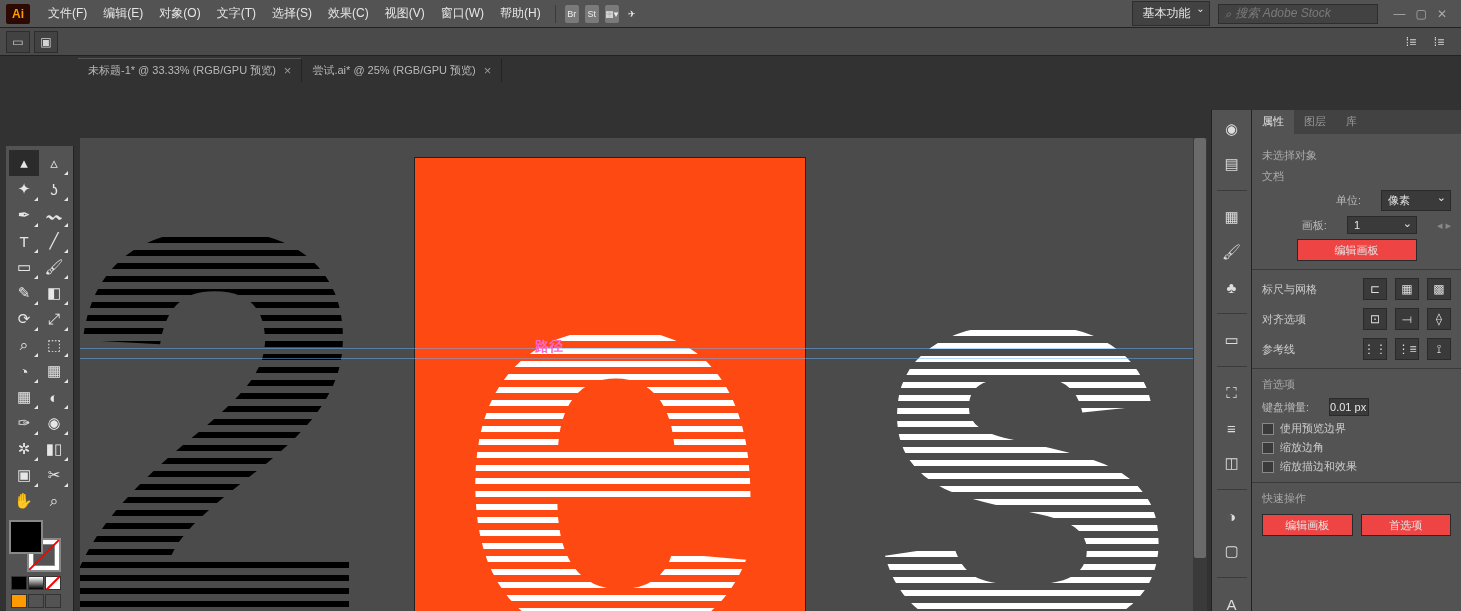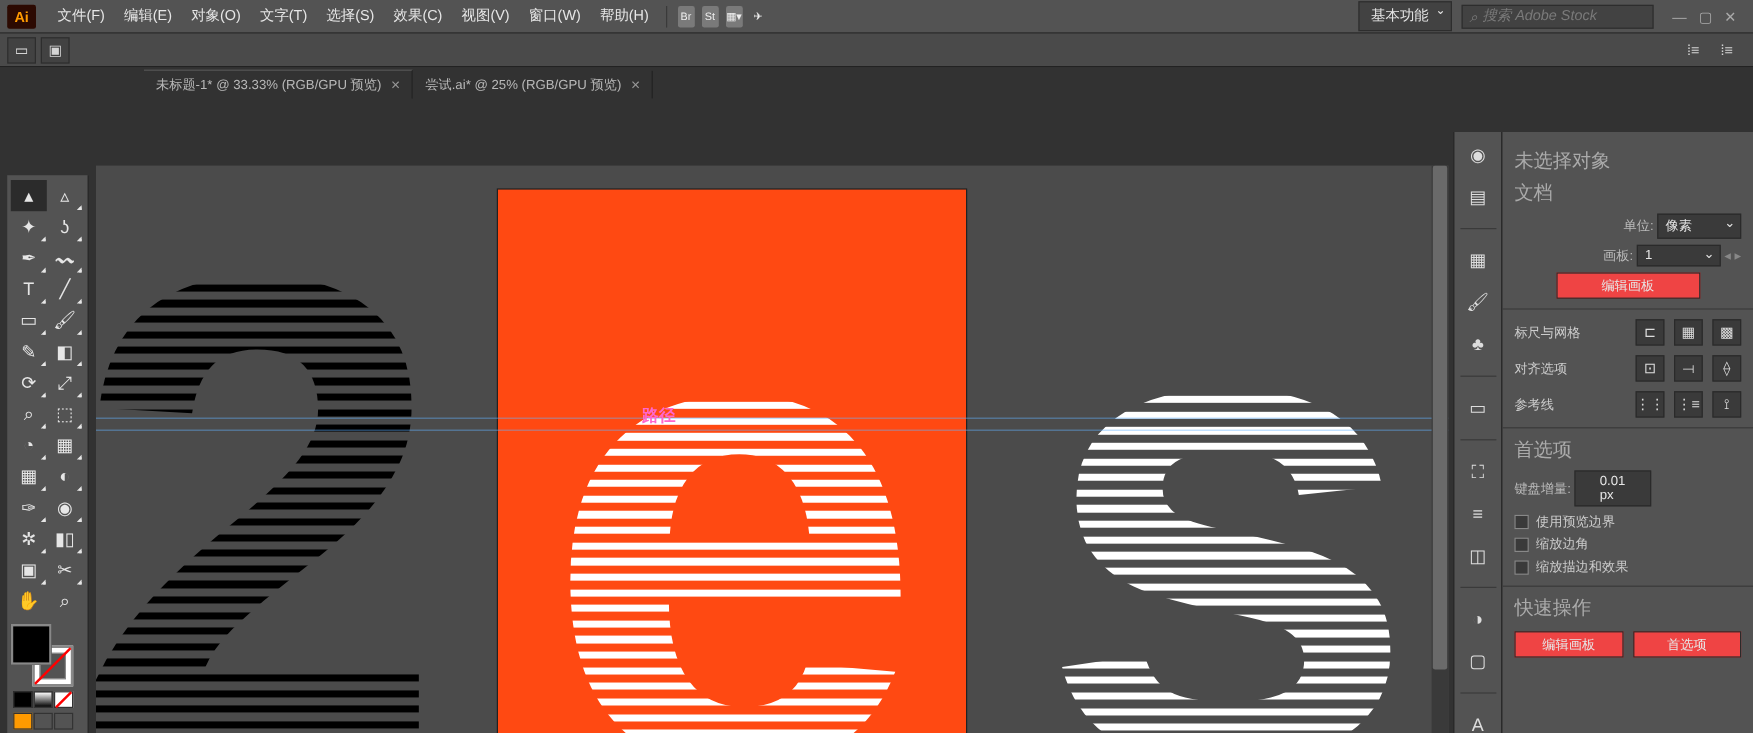--- a/index.html
+++ b/index.html
@@ -10,21 +10,21 @@
 .menu-sep { width: 1px; height: 18px; background: #3a3a3a; margin: 0 6px; }
 .sq-btn { width: 14px; height: 18px; background: #7a7a7a; margin: 0 3px; display: flex; align-items: center; justify-content: center; color: #eee; font-size: 9px; border-radius: 2px; }
 .mode-drop { margin-left: auto; background: #424242; padding: 3px 18px 3px 10px; border: 1px solid #2d2d2d; position: relative; color: #e6e6e6; }
 .mode-drop::after { content: "⌄"; position: absolute; right: 4px; top: 1px; font-size: 10px; }
 .search-box { width: 160px; height: 20px; background: #424242; border: 1px solid #2d2d2d; margin: 0 8px; display: flex; align-items: center; padding: 0 6px; color: #7a7a7a; font-style: italic; }
 .win-btns { display: flex; gap: 10px; padding: 0 8px; color: #aaa; }
 
 .control-bar { height: 28px; background: #4a4a4a; border-bottom: 1px solid #222; display: flex; align-items: center; padding: 0 6px; }
 .cb-icon { width: 24px; height: 22px; background: #424242; border: 1px solid #2d2d2d; margin-right: 4px; display: flex; align-items: center; justify-content: center; }
 
-.tabs-row { height: 26px; background: #323232; display: flex; align-items: flex-end; padding-left: 120px; }
+.tabs-row { height: 26px; background: #323232; display: flex; align-items: flex-end; padding-left: 78px; }
 .doc-tab { padding: 4px 10px; background: #323232; border-right: 1px solid #222; display: flex; align-items: center; gap: 8px; color: #b8b8b8; font-size: 11px; }
 .doc-tab.active { background: #323232; border-top: 1px solid #555; }
 .doc-tab .close { color: #999; font-size: 13px; }
 
 .main { flex: 1; display: flex; position: relative; overflow: hidden; }
 .toolbox { width: 68px; background: #535353; border-right: 1px solid #222; padding: 4px 3px; position: absolute; left: 6px; top: 64px; height: 540px; }
 .tool-row { display: flex; }
 .tool { width: 30px; height: 26px; display: flex; align-items: center; justify-content: center; position: relative; color: #e6e6e6; font-size: 15px; }
 .tool.sel { background: #2b2b2b; }
 .tool::after { content: ""; position: absolute; right: 1px; bottom: 1px; border: 2px solid transparent; border-right-color: #e6e6e6; border-bottom-color: #e6e6e6; width: 0; height: 0; }
@@ -52,31 +52,31 @@
 
 .dock-strip { position: absolute; right: 210px; top: 28px; width: 40px; background: #535353; height: 583px; border-left: 1px solid #222; display: flex; flex-direction: column; align-items: center; padding-top: 8px; gap: 13px; }
 .dock-ic { width: 22px; height: 22px; color: #ddd; display: flex; align-items: center; justify-content: center; font-size: 15px; }
 .dock-div { width: 30px; height: 1px; background: #3a3a3a; margin: 2px 0; }
 
 .props { position: absolute; right: 0; top: 28px; width: 210px; background: #535353; height: 583px; border-left: 1px solid #222; display: flex; flex-direction: column; font-size: 11px; }
 .props-tabs { display: flex; background: #424242; height: 24px; }
 .p-tab { padding: 4px 10px; color: #999; }
 .p-tab.active { background: #535353; color: #e6e6e6; }
 .props-body { padding: 8px 10px; color: #ccc; }
-.props-body .sec-title { color: #aaa; margin: 6px 0; font-size: 16px; }
-.p-row { display: flex; align-items: center; gap: 3px; margin: 5px 0; justify-content: flex-end; }
+.props-body .sec-title { color: #aaa; margin: 6px 0; font-size: 11px; }
+.p-row { display: flex; align-items: center; gap: 20px; margin: 5px 0; justify-content: flex-end; }
 .p-row label { color: #bbb; }
 .p-select { background: #3a3a3a; border: 1px solid #2a2a2a; color: #e6e6e6; padding: 2px 18px 2px 6px; min-width: 70px; position: relative; }
 .p-select::after { content: "⌄"; position: absolute; right: 4px; top: 0; }
 .group-row { display: flex; align-items: center; gap: 8px; margin: 8px 0; }
 .ic-btn { width: 24px; height: 22px; background: #3a3a3a; border: 1px solid #2a2a2a; display: flex; align-items: center; justify-content: center; color: #ddd; font-size: 12px; }
 .btn-wide { flex: 1; height: 22px; background: #ef4444; border: 1px solid #2a2a2a; display: flex; align-items: center; justify-content: center; color: #e6e6e6; }
 .chk-row { display: flex; align-items: center; gap: 6px; margin: 4px 0; color: #ccc; }
 .chk { width: 12px; height: 12px; border: 1px solid #888; background: #3a3a3a; }
-.p-input { background: #3a3a3a; border: 1px solid #2a2a2a; color: #e6e6e6; padding: 2px 20px; width: 64px; }
+.p-input { background: #3a3a3a; border: 1px solid #2a2a2a; color: #e6e6e6; padding: 2px 0; width: 40px; }
 .hr { height: 1px; background: #3a3a3a; margin: 8px -10px; }
 .stepper-arrows { display: flex; flex-direction: row; gap: 4px; color: #888; }
 </style>
 </head>
 <body>
 
 <div class="menubar">
   <div class="ai-logo">Ai</div>
   <div class="menu-item">文件(F)</div>
   <div class="menu-item">编辑(E)</div>
@@ -232,20 +232,25 @@
     <div class="dock-ic">◫</div>
     <div class="dock-div"></div>
     <div class="dock-ic">◑</div>
     <div class="dock-ic">▢</div>
     <div class="dock-div"></div>
     <div class="dock-ic">A</div>
 
   </div>
 
   <div class="props">
+    <div class="props-tabs">
+      <div class="p-tab active">属性</div>
+      <div class="p-tab">图层</div>
+      <div class="p-tab">库</div>
+    </div>
     <div class="props-body">
       <div class="sec-title">未选择对象</div>
       <div class="sec-title">文档</div>
       <div class="p-row">
         <label>单位:</label>
         <div class="p-select">像素</div>
       </div>
       <div class="p-row">
         <label>画板:</label>
         <div class="p-select">1</div>

